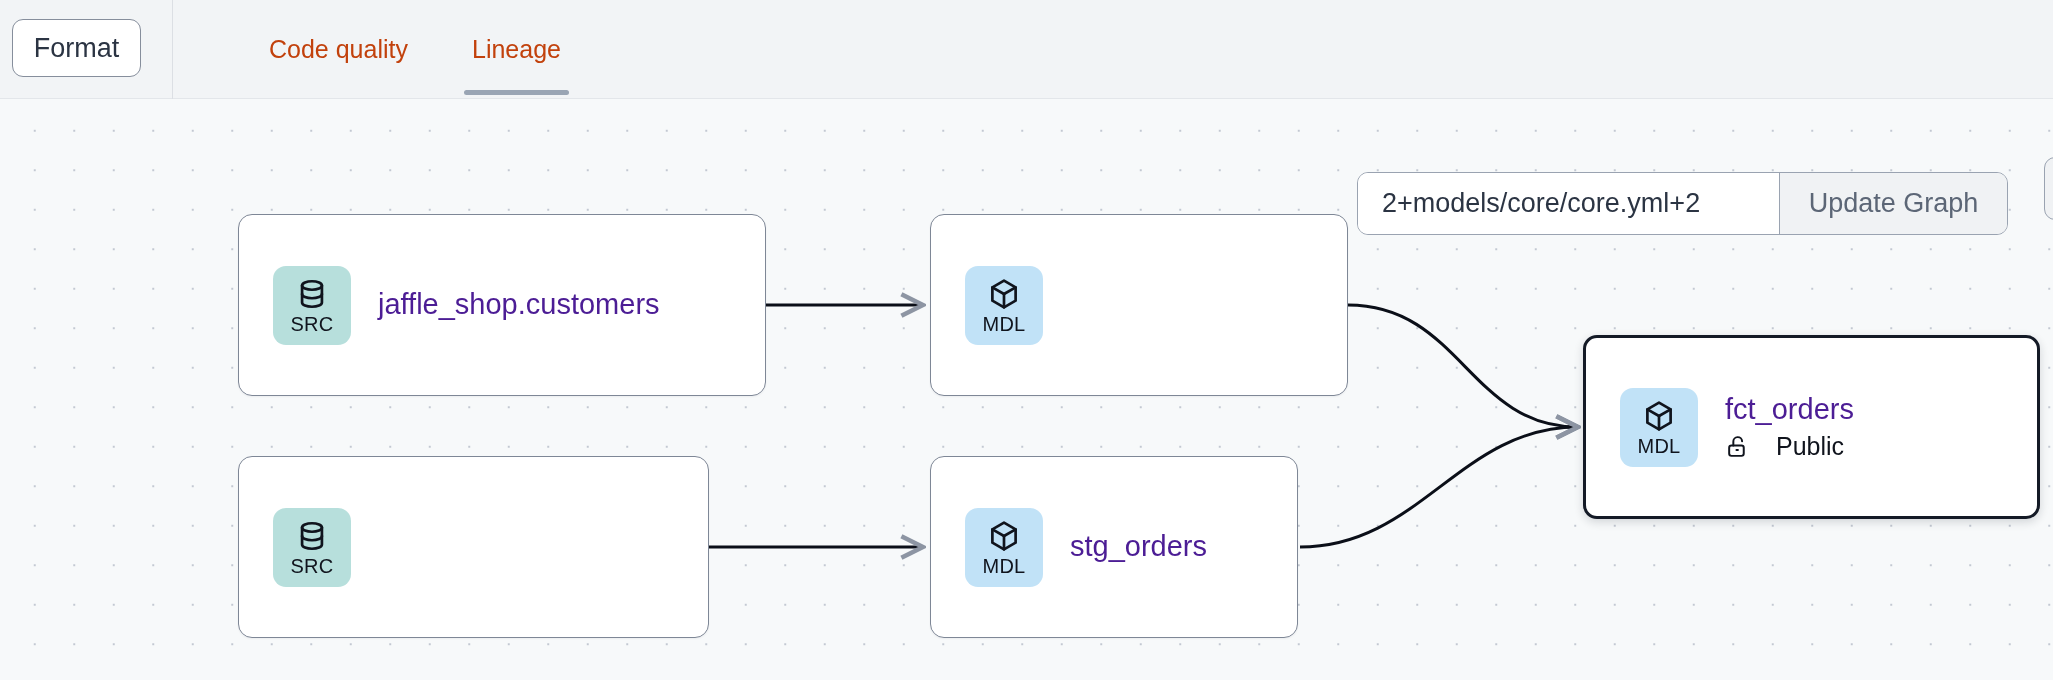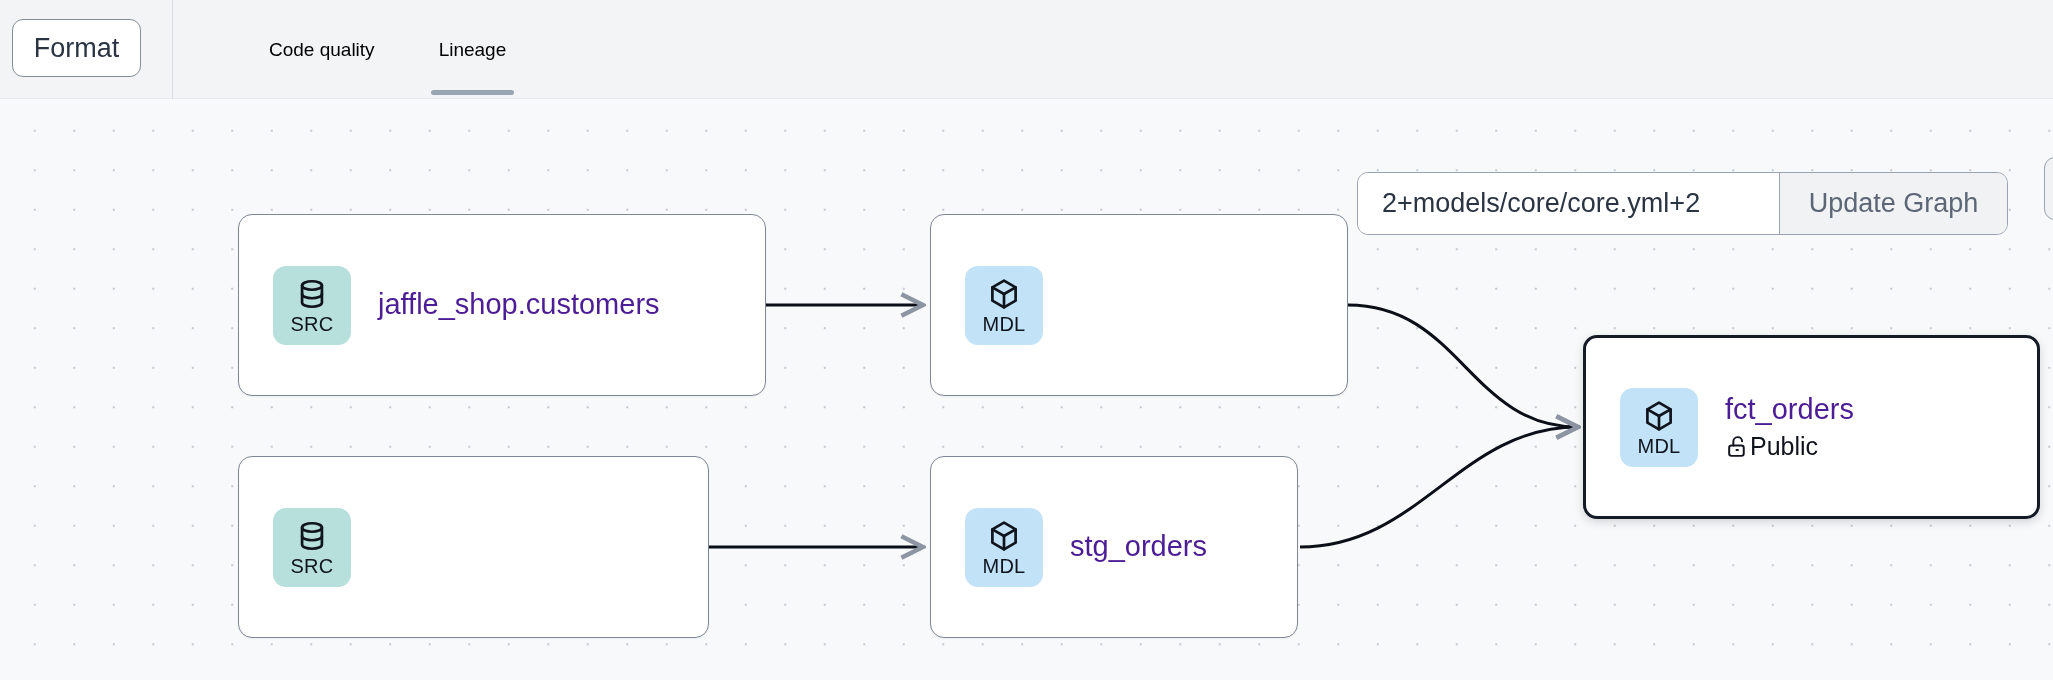--- a/index.html
+++ b/index.html
@@ -67,22 +67,22 @@
     align-items: center;
     gap: 0px;
   }
 
   .tab {
     position: relative;
     height: 99px;
     display: flex;
     align-items: center;
     padding: 8px 32px;
-    font-size: 19px;
-    color: #000000;
+    font-size: 25px;
+    color: #c2410c;
     cursor: pointer;
     white-space: nowrap;
   }
   .tab .tab-underline {
     position: absolute;
     left: 24px;
     right: 24px;
     bottom: 4px;
     height: 5px;
     border-radius: 3px;
@@ -160,21 +160,21 @@
   .node-title {
     font-size: 29px;
     color: #4c1d95;
     line-height: 1.15;
     white-space: nowrap;
   }
   .node-sub {
     margin-top: 6px;
     display: flex;
     align-items: center;
-    gap: 0;
+    gap: 26px;
     font-size: 25px;
     color: #10141d;
   }
 
   
   .graph-input-wrap {
     position: absolute;
     left: 1357px;
     top: 172px;
     height: 63px;

